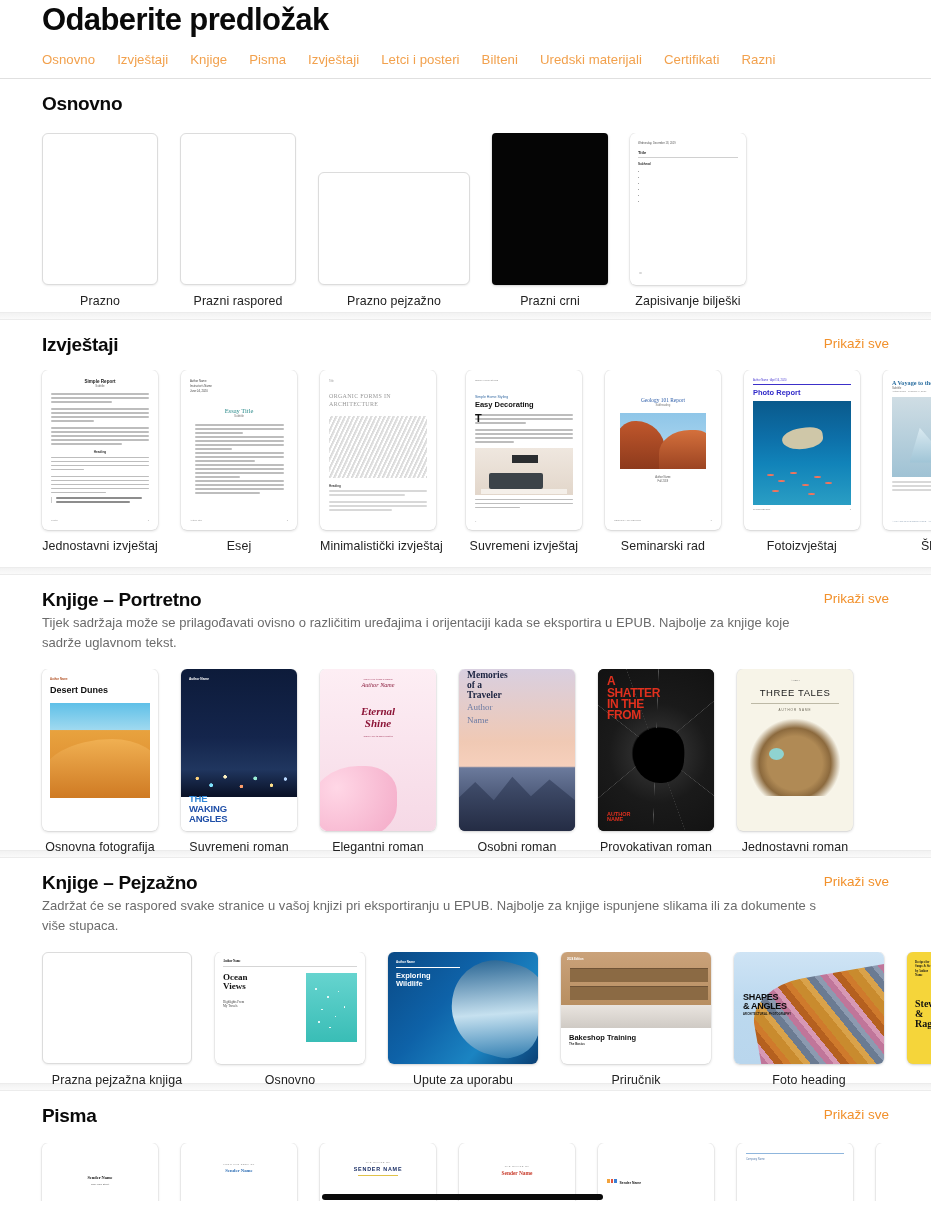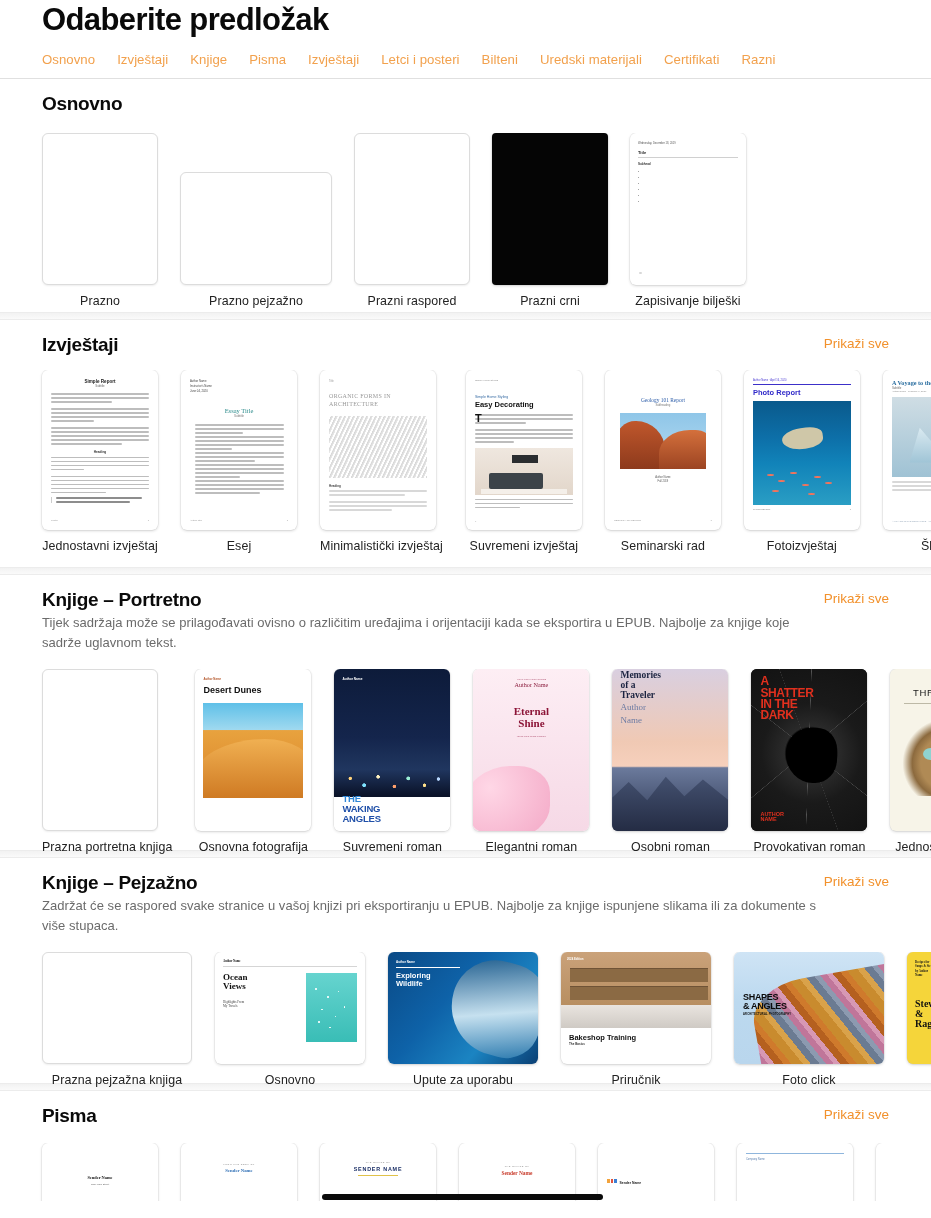--- a/index.html
+++ b/index.html
@@ -157,21 +157,21 @@
       background:radial-gradient(circle at 14% 40%, #ffd27a 0 1.4px, transparent 2px),
                  radial-gradient(circle at 26% 62%, #7fe3ff 0 1.6px, transparent 2.2px),
                  radial-gradient(circle at 38% 35%, #fff2c0 0 1.5px, transparent 2px),
                  radial-gradient(circle at 52% 66%, #ff9f6b 0 1.5px, transparent 2px),
                  radial-gradient(circle at 64% 40%, #9bf0d6 0 1.6px, transparent 2.2px),
                  radial-gradient(circle at 78% 62%, #ffe08a 0 1.5px, transparent 2px),
                  radial-gradient(circle at 90% 42%, #b8d8ff 0 1.4px, transparent 2px);}
   .bk-waking .wt { position:absolute; left:8px; bottom:8px; font-size:9.5px; font-weight:bold; line-height:1.02; color:#1f4fa8; letter-spacing:-0.2px;}
   .bk-waking .wt .c1 { color:#2f86d6; }
 
-  .bk-eternal { background:linear-gradient(#fdeef4,#f6d9e6); padding:9px 14px; position:relative; }
+  .bk-eternal { background:linear-gradient(#fdeef4,#f6d9e6); padding:9px 14px; position:relative;font-style:italic; }
   .bk-eternal .hint { text-align:center; font-size:2.5px; color:#a33b5e; font-family:"Liberation Serif", serif;}
   .bk-eternal .au { text-align:center; font-size:6.2px; color:#8c1f3f; font-family:"Liberation Serif", serif; margin-bottom:17px;}
   .bk-eternal .ti { text-align:center; font-size:11px; font-weight:bold; color:#8c1437; font-family:"Liberation Serif", serif; line-height:1.1;}
   .bk-eternal .st { text-align:center; font-size:2.6px; color:#a33b5e; font-family:"Liberation Serif", serif; margin-top:6px;}
   .bk-eternal .petal { position:absolute; left:-8%; bottom:-4%; width:74%; height:44%;
       background:radial-gradient(circle at 30% 30%, #ffd7e6, #f3a8c6); border-radius:60% 40% 50% 50%;}
 
   .bk-mem { background:linear-gradient(#d9cfe0 0%, #f0c9b4 45%, #f6d0bc 60%, #6b7a9c 61%, #2b3550 100%); padding:1px 8px; }
   .bk-mem .ti { font-size:9.5px; font-weight:bold; color:#1b2340; font-family:"Liberation Serif", serif; line-height:1.06; }
   .bk-mem .au { font-size:9px; color:#6c7ba3; font-family:"Liberation Serif", serif; line-height:1.06; margin-top:3px;}
@@ -284,28 +284,28 @@
     <div class="sec-head">
       <div class="sec-title">Osnovno</div>
     </div>
     <div class="row" style="gap:22px; margin-top:18px; align-items:flex-start;">
 
       <div class="cell">
         <div class="thumb plain t-blank"></div>
         <div class="cell-label">Prazno</div>
       </div>
 
+      <div class="cell">
+        <div class="thumb plain t-blank2"></div>
+        <div class="cell-label">Prazni raspored</div>
+      </div>
+
       <div class="cell" style="margin-top:39px;">
         <div class="thumb plain t-land"></div>
         <div class="cell-label">Prazno pejzažno</div>
-      </div>
-
-      <div class="cell">
-        <div class="thumb plain t-blank2"></div>
-        <div class="cell-label">Prazni raspored</div>
       </div>
 
       <div class="cell">
         <div class="thumb t-black"></div>
         <div class="cell-label">Prazni crni</div>
       </div>
 
       <div class="cell">
         <div class="thumb note-doc">
           <div class="nd-date">Wednesday, December 18, 2019</div>
@@ -553,24 +553,20 @@
   <div class="divider"></div>
 
   <div class="section" style="height:275px;">
     <div class="sec-head">
       <div class="sec-title">Knjige – Portretno</div>
       <div class="sec-desc">Tijek sadržaja može se prilagođavati ovisno o različitim uređajima i orijentaciji kada se eksportira u EPUB. Najbolje za knjige koje sadrže uglavnom tekst.</div>
       <span class="show-all">Prikaži sve</span>
     </div>
     <div class="row" style="gap:23px; margin-top:16px;">
 
-      <div class="cell">
-        <div class="thumb plain t-bk"></div>
-        <div class="cell-label">Prazna portretna knjiga</div>
-      </div>
 
       <div class="cell">
         <div class="thumb t-bk bk-desert">
           <div class="au">Author Name</div>
           <div class="ti">Desert Dunes</div>
           <div class="im">
               <div class="dune"></div>
             </div>
         </div>
         <div class="cell-label">Osnovna fotografija</div>
@@ -614,21 +610,21 @@
       </div>
 
       <div class="cell">
         <div class="thumb t-bk bk-shatter">
           <div class="cracks"></div>
           <div class="hole"></div>
           <div class="ti">
             <div>A</div>
             <div>SHATTER</div>
             <div>IN THE</div>
-            <div>DARK</div>
+            <div>FROM</div>
           </div>
           <div class="au">
             <div>AUTHOR</div>
             <div>NAME</div>
           </div>
         </div>
         <div class="cell-label">Provokativan roman</div>
       </div>
 
       <div class="cell">
@@ -718,21 +714,21 @@
 
       <div class="cell">
         <div class="thumb t-bl bl-shapes">
           <div class="fan"></div>
           <div class="ti">
             <div>SHAPES</div>
             <div>&amp; ANGLES</div>
           </div>
           <div class="sub">ARCHITECTURAL PHOTOGRAPHY</div>
         </div>
-        <div class="cell-label">Foto click</div>
+        <div class="cell-label">Foto heading</div>
       </div>
 
       <div class="cell">
         <div class="thumb bl-recipe" style="width:36px;height:112px;">
           <div class="kick">
             <div>Recipes for</div>
             <div>Soups &amp; Stews</div>
             <div>by Author Name</div>
           </div>
           <div class="ti">

